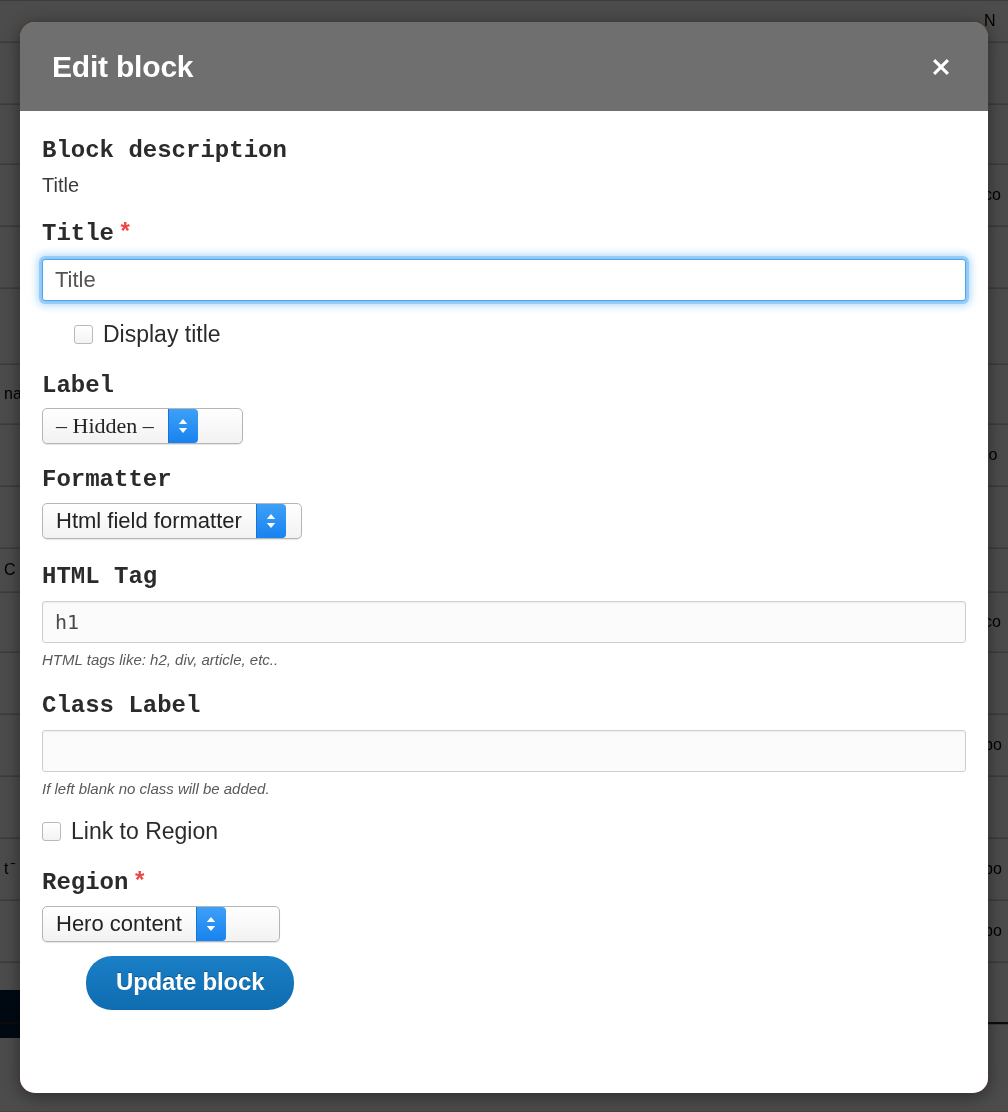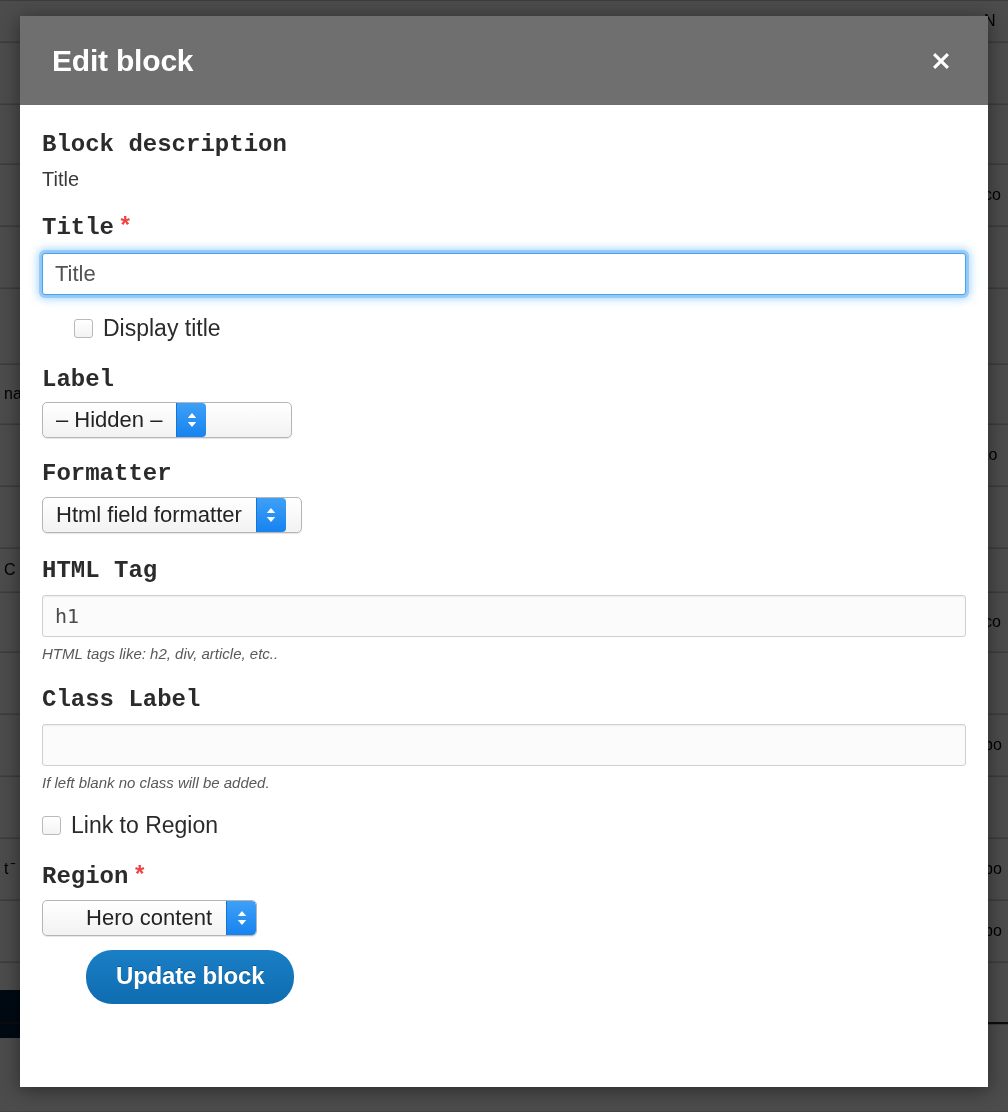--- a/index.html
+++ b/index.html
@@ -55,25 +55,25 @@
   
   .dim {
     position: absolute; inset: 0;
     background: rgba(0,0,0,0.70);
     z-index: 5;
   }
 
   
   .modal {
     position: absolute;
-    left: 20px; top: 16px;
+    left: 20px; top: 22px;
     width: 968px;
     height: 1071px;
     z-index: 10;
-    border-radius: 0;
+    border-radius: 15px;
     background: #f97316;
     box-shadow: 0 3px 18px rgba(0,0,0,0.45);
     overflow: hidden;
     display: flex;
     flex-direction: column;
   }
   .modal-header {
     flex: 0 0 auto;
     height: 89px;
     background: #6f6f6f;
@@ -205,23 +205,23 @@
     flex: 0 0 30px;
     background: linear-gradient(#3ea0f7, #1783f0);
     border-left: 1px solid #1574d6;
     display: flex;
     align-items: center;
     justify-content: center;
     border-radius: 0 4px 4px 0;
   }
   .select .sel-btn svg { display: block; }
 
-  .sel-label { width: 250px; }
+  .sel-label { width: 201px; font-family: Liberation Serif, serif; }
   .sel-formatter { width: 260px; }
-  .sel-region { width: 215px; justify-content: flex-end; }
+  .sel-region { width: 238px; }
 
   .btn-primary {
     display: inline-block;
     border: none;
     border-radius: 26px;
     background: linear-gradient(#1a7fc6, #0f6cb0);
     color: #fff;
     font-size: 24px;
     font-weight: bold;
     padding: 12px 30px 14px 30px;

